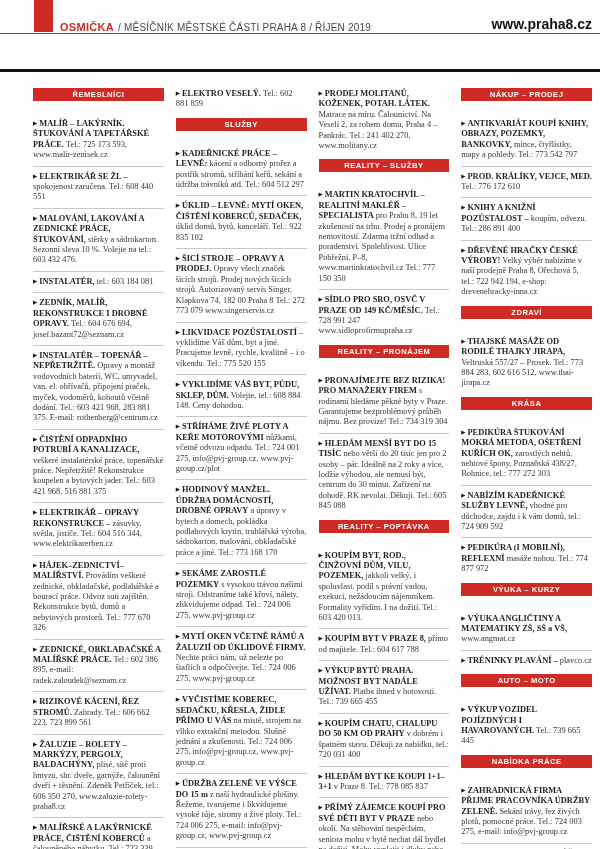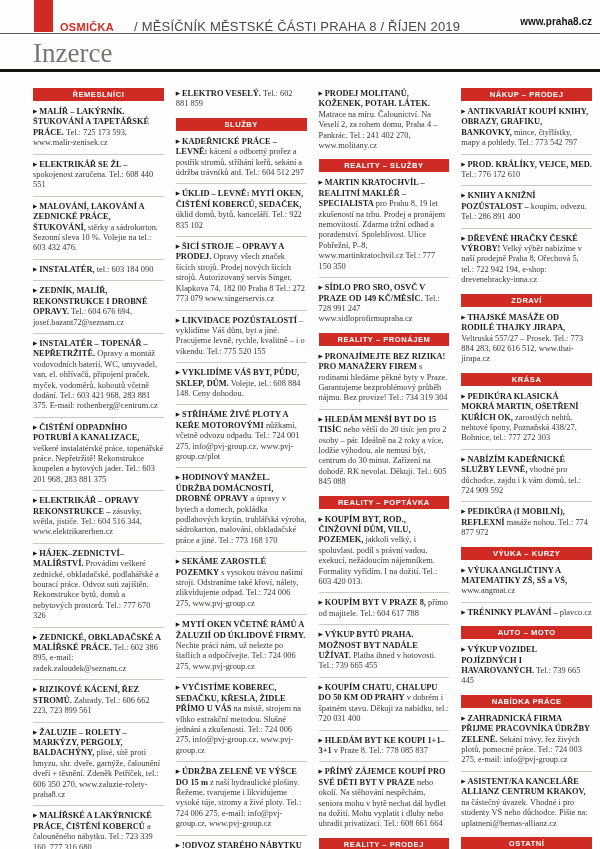--- a/index.html
+++ b/index.html
@@ -6,36 +6,36 @@
   .page{position:relative;width:600px;height:849px;background:#fefefe;overflow:hidden;
         font-family:"Liberation Serif","DejaVu Serif",serif;color:#35322d;}
 
   
   .page-tab{position:absolute;left:34px;top:0;width:19px;height:32px;background:#cf2b24;}
   .page-tab .num{position:absolute;bottom:2px;left:0;right:0;text-align:center;
         color:#ffffff;font-family:Liberation Mono, monospace;font-weight:bold;font-size:10.5px;padding-left:24px;}
   .masthead{position:absolute;left:60px;top:17px;white-space:nowrap;
         font-family:"Liberation Sans",sans-serif;}
   .masthead .brand{color:#cf2b24;font-weight:bold;font-size:11px;letter-spacing:.3px;}
-  .masthead .subtitle{color:#4a4843;font-size:13px;letter-spacing:.2px;margin-left:20px;}
+  .masthead .subtitle{color:#4a4843;font-size:10px;letter-spacing:.2px;margin-left:4px;}
   .website{position:absolute;right:8px;top:16px;font-family:"Liberation Sans",sans-serif;
-        font-weight:bold;font-size:10px;color:#141414;}
+        font-weight:bold;font-size:14px;color:#141414;}
   .header-rule{position:absolute;left:0;top:33px;width:600px;height:1px;background:#58564f;}
 
   .section-title{position:absolute;left:33px;top:38px;font-size:27px;color:#7a766e;
         font-family:"Liberation Serif","DejaVu Serif",serif;}
   .title-rule{position:absolute;left:0;top:69px;width:600px;height:3px;background:#16140f;}
 
   
   .columns{position:absolute;left:33px;top:84px;width:559px;display:flex;gap:12px;align-items:flex-start;}
   .column{flex:1 1 0;min-width:0;}
 
   .cat-header{background:#cf2b24;color:#ffffff;text-align:center;
         font-family:"Liberation Sans",sans-serif;font-weight:bold;font-size:7.6px;
-        letter-spacing:.5px;height:13px;line-height:13.5px;margin:3px 0 1px;}
+        letter-spacing:.5px;height:13px;line-height:13.5px;margin:3px 0 13px;}
   .column > .cat-header:first-child{margin-top:4px;}
 
   .ad{padding:4px 0 5px;font-size:8.4px;line-height:10.4px;color:#3a3731;}
   .ad + .ad{border-top:1px solid #ccc8c1;}
   .column > .ad:last-child{border-bottom:1px solid #ccc8c1;}
   .ad .bullet{font-size:5.5px;vertical-align:1px;margin-right:2px;color:#1d1b17;}
   .ad .lead{font-weight:bold;color:#211f1b;}
 </style>
 </head>
 <body>
@@ -47,33 +47,32 @@
   </div>
 
   <div class="masthead">
     <span class="brand">OSMIČKA</span><span class="subtitle">/ MĚSÍČNÍK MĚSTSKÉ ČÁSTI PRAHA 8 / ŘÍJEN 2019</span>
   </div>
 
   <div class="website">www.praha8.cz</div>
 
   <div class="header-rule"></div>
 
-  <div class="section-title">Inzerce</div>
   <div class="title-rule"></div>
 
   <div class="columns" id="columns">
       <div class="column">
         <div class="cat-header">ŘEMESLNÍCI</div>
         <div class="ad"><span class="bullet">▶</span><span class="lead">MALÍŘ – LAKÝRNÍK. ŠTUKOVÁNÍ A TAPETÁŘSKÉ PRÁCE.</span><span> Tel.: 725 173 593, www.malir-zenisek.cz</span></div>
         <div class="ad"><span class="bullet">▶</span><span class="lead">ELEKTRIKÁŘ SE ŽL –</span><span> spokojenost zaručena. Tel.: 608 440 551</span></div>
         <div class="ad"><span class="bullet">▶</span><span class="lead">MALOVÁNÍ, LAKOVÁNÍ A ZEDNICKÉ PRÁCE, ŠTUKOVÁNÍ,</span><span> stěrky a sádrokarton. Sezonní sleva 10 %. Volejte na tel.: 603 432 476.</span></div>
-        <div class="ad"><span class="bullet">▶</span><span class="lead">INSTALATÉR,</span><span> tel.: 603 184 090</span></div>
+        <div class="ad"><span class="bullet">▶</span><span class="lead">INSTALATÉR,</span><span> tel.: 603 184 081</span></div>
         <div class="ad"><span class="bullet">▶</span><span class="lead">ZEDNÍK, MALÍŘ, REKONSTRUKCE I DROBNÉ OPRAVY.</span><span> Tel.: 604 676 694, josef.bazant72@seznam.cz</span></div>
         <div class="ad"><span class="bullet">▶</span><span class="lead">INSTALATÉR – TOPENÁŘ – NEPŘETRŽITĚ.</span><span> Opravy a montáž vodovodních baterií, WC, umyvadel, van, el. ohřívačů, připojení praček, myček, vodoměrů, kohoutů včetně dodání. Tel.: 603 421 968, 283 881 375. E-mail: rothenberg@centrum.cz</span></div>
-        <div class="ad"><span class="bullet">▶</span><span class="lead">ČIŠTĚNÍ ODPADNÍHO POTRUBÍ A KANALIZACE,</span><span> veškeré instalatérské práce, topenářské práce. Nepřetržitě! Rekonstrukce koupelen a bytových jader. Tel.: 603 201 968, 283 881 375</span></div>
+        <div class="ad"><span class="bullet">▶</span><span class="lead">ČIŠTĚNÍ ODPADNÍHO POTRUBÍ A KANALIZACE,</span><span> veškeré instalatérské práce, topenářské práce. Nepřetržitě! Rekonstrukce koupelen a bytových jader. Tel.: 603 421 968, 516 881 375</span></div>
         <div class="ad"><span class="bullet">▶</span><span class="lead">ELEKTRIKÁŘ – OPRAVY REKONSTRUKCE –</span><span> zásuvky, světla, jističe. Tel.: 604 516 344, www.elektrikarerben.cz</span></div>
         <div class="ad"><span class="bullet">▶</span><span class="lead">HÁJEK–ZEDNICTVÍ–MALÍŘSTVÍ.</span><span> Provádím veškeré zednické, obkladačské, podlahářské a bourací práce. Odvoz suti zajištěn. Rekonstrukce bytů, domů a nebytových prostorů. Tel.: 777 670 326</span></div>
         <div class="ad"><span class="bullet">▶</span><span class="lead">ZEDNICKÉ, OBKLADAČSKÉ A MALÍŘSKÉ PRÁCE.</span><span> Tel.: 602 386 895, e-mail: radek.zaloudek@seznam.cz</span></div>
         <div class="ad"><span class="bullet">▶</span><span class="lead">RIZIKOVÉ KÁCENÍ, ŘEZ STROMŮ.</span><span> Zahrady. Tel.: 606 662 223, 723 899 561</span></div>
         <div class="ad"><span class="bullet">▶</span><span class="lead">ŽALUZIE – ROLETY – MARKÝZY, PERGOLY, BALDACHÝNY,</span><span> plisé, sítě proti hmyzu, shr. dveře, garnýže, čalounění dveří + těsnění. Zdeněk Petříček, tel.: 606 350 270, www.zaluzie-rolety-praha8.cz</span></div>
         <div class="ad"><span class="bullet">▶</span><span class="lead">MALÍŘSKÉ A LAKÝRNICKÉ PRÁCE, ČIŠTĚNÍ KOBERCŮ</span><span> a čalouněného nábytku. Tel.: 723 339 160, 777 316 680</span></div>
       </div>
       <div class="column">
         <div class="ad"><span class="bullet">▶</span><span class="lead">ELEKTRO VESELÝ.</span><span> Tel.: 602 881 859</span></div>
         <div class="cat-header">SLUŽBY</div>
@@ -102,28 +101,28 @@
         <div class="ad"><span class="bullet">▶</span><span class="lead">KOUPÍM BYT, ROD., ČINŽOVNÍ DŮM, VILU, POZEMEK,</span><span> jakkoli velký, i spoluvlast. podíl s právní vadou, exekucí, nežádoucím nájemníkem. Formality vyřídím. I na dožití. Tel.: 603 420 013.</span></div>
         <div class="ad"><span class="bullet">▶</span><span class="lead">KOUPÍM BYT V PRAZE 8,</span><span> přímo od majitele. Tel.: 604 617 788</span></div>
         <div class="ad"><span class="bullet">▶</span><span class="lead">VÝKUP BYTŮ PRAHA. MOŽNOST BYT NADÁLE UŽÍVAT.</span><span> Platba ihned v hotovosti. Tel.: 739 665 455</span></div>
         <div class="ad"><span class="bullet">▶</span><span class="lead">KOUPÍM CHATU, CHALUPU DO 50 KM OD PRAHY</span><span> v dobrém i špatném stavu. Děkuji za nabídku, tel.: 720 031 400</span></div>
         <div class="ad"><span class="bullet">▶</span><span class="lead">HLEDÁM BYT KE KOUPI 1+1–3+1</span><span> v Praze 8. Tel.: 778 085 837</span></div>
         <div class="ad"><span class="bullet">▶</span><span class="lead">PŘÍMÝ ZÁJEMCE KOUPÍ PRO SVÉ DĚTI BYT V PRAZE</span><span> nebo okolí. Na stěhování nespěchám, seniora mohu v bytě nechat dál bydlet na dožití. Mohu vyplatit i dluhy nebo uhradit privatizaci. Tel.: 608 661 664</span></div>
         <div class="cat-header">REALITY – PRODEJ</div>
       </div>
       <div class="column">
         <div class="cat-header">NÁKUP – PRODEJ</div>
-        <div class="ad"><span class="bullet">▶</span><span class="lead">ANTIKVARIÁT KOUPÍ KNIHY, OBRAZY, GRAFIKU, BANKOVKY,</span><span> mince, čtyřlístky, mapy a pohledy. Tel.: 773 542 797</span></div>
+        <div class="ad"><span class="bullet">▶</span><span class="lead">ANTIKVARIÁT KOUPÍ KNIHY, OBRAZY, POZEMKY, BANKOVKY,</span><span> mince, čtyřlístky, mapy a pohledy. Tel.: 773 542 797</span></div>
         <div class="ad"><span class="bullet">▶</span><span class="lead">PROD. KRÁLÍKY, VEJCE, MED.</span><span> Tel.: 776 172 610</span></div>
         <div class="ad"><span class="bullet">▶</span><span class="lead">KNIHY A KNIŽNÍ POZŮSTALOST –</span><span> koupím, odvezu. Tel.: 286 891 400</span></div>
         <div class="ad"><span class="bullet">▶</span><span class="lead">DŘEVĚNÉ HRAČKY ČESKÉ VÝROBY!</span><span> Velký výběr nabízíme v naší prodejně Praha 8, Ořechová 5, tel.: 722 942 194, e-shop: drevenehracky-inna.cz</span></div>
         <div class="cat-header">ZDRAVÍ</div>
         <div class="ad"><span class="bullet">▶</span><span class="lead">THAJSKÉ MASÁŽE OD RODILÉ THAJKY JIRAPA,</span><span> Veltruská 557/27 – Prosek. Tel.: 773 884 283, 602 616 512, www.thai-jirapa.cz</span></div>
         <div class="cat-header">KRÁSA</div>
-        <div class="ad"><span class="bullet">▶</span><span class="lead">PEDIKÚRA KLASICKÁ MOKRÁ MARTIN, OŠETŘENÍ KUŘÍCH OK,</span><span> zarostlých nehtů, nehtové špony, Poznaňská 438/27, Bohnice, tel.: 777 272 303</span></div>
+        <div class="ad"><span class="bullet">▶</span><span class="lead">PEDIKÚRA ŠTUKOVÁNÍ MOKRÁ METODA, OŠETŘENÍ KUŘÍCH OK,</span><span> zarostlých nehtů, nehtové špony, Poznaňská 438/27, Bohnice, tel.: 777 272 303</span></div>
         <div class="ad"><span class="bullet">▶</span><span class="lead">NABÍZÍM KADEŘNICKÉ SLUŽBY LEVNĚ,</span><span> vhodné pro důchodce, zajdu i k vám domů, tel.: 724 909 592</span></div>
         <div class="ad"><span class="bullet">▶</span><span class="lead">PEDIKÚRA (I MOBILNÍ), REFLEXNÍ</span><span> masáže nohou. Tel.: 774 877 972</span></div>
         <div class="cat-header">VÝUKA – KURZY</div>
         <div class="ad"><span class="bullet">▶</span><span class="lead">VÝUKA ANGLIČTINY A MATEMATIKY ZŠ, SŠ a VŠ,</span><span> www.angmat.cz</span></div>
         <div class="ad"><span class="bullet">▶</span><span class="lead">TRÉNINKY PLAVÁNÍ –</span><span> plavco.cz</span></div>
         <div class="cat-header">AUTO – MOTO</div>
         <div class="ad"><span class="bullet">▶</span><span class="lead">VÝKUP VOZIDEL POJÍZDNÝCH I HAVAROVANÝCH.</span><span> Tel.: 739 665 445</span></div>
         <div class="cat-header">NABÍDKA PRÁCE</div>
         <div class="ad"><span class="bullet">▶</span><span class="lead">ZAHRADNICKÁ FIRMA PŘIJME PRACOVNÍKA ÚDRŽBY ZELENĚ.</span><span> Sekání trávy, řez živých plotů, pomocné práce. Tel.: 724 003 275, e-mail: info@pvj-group.cz</span></div>
         <div class="ad"><span class="bullet">▶</span><span class="lead">ASISTENT/KA KANCELÁŘE ALLIANZ CENTRUM KRAKOV,</span><span> na částečný úvazek. Vhodné i pro studenty VŠ nebo důchodce. Pište na: uplatneni@bernas-allianz.cz</span></div>

